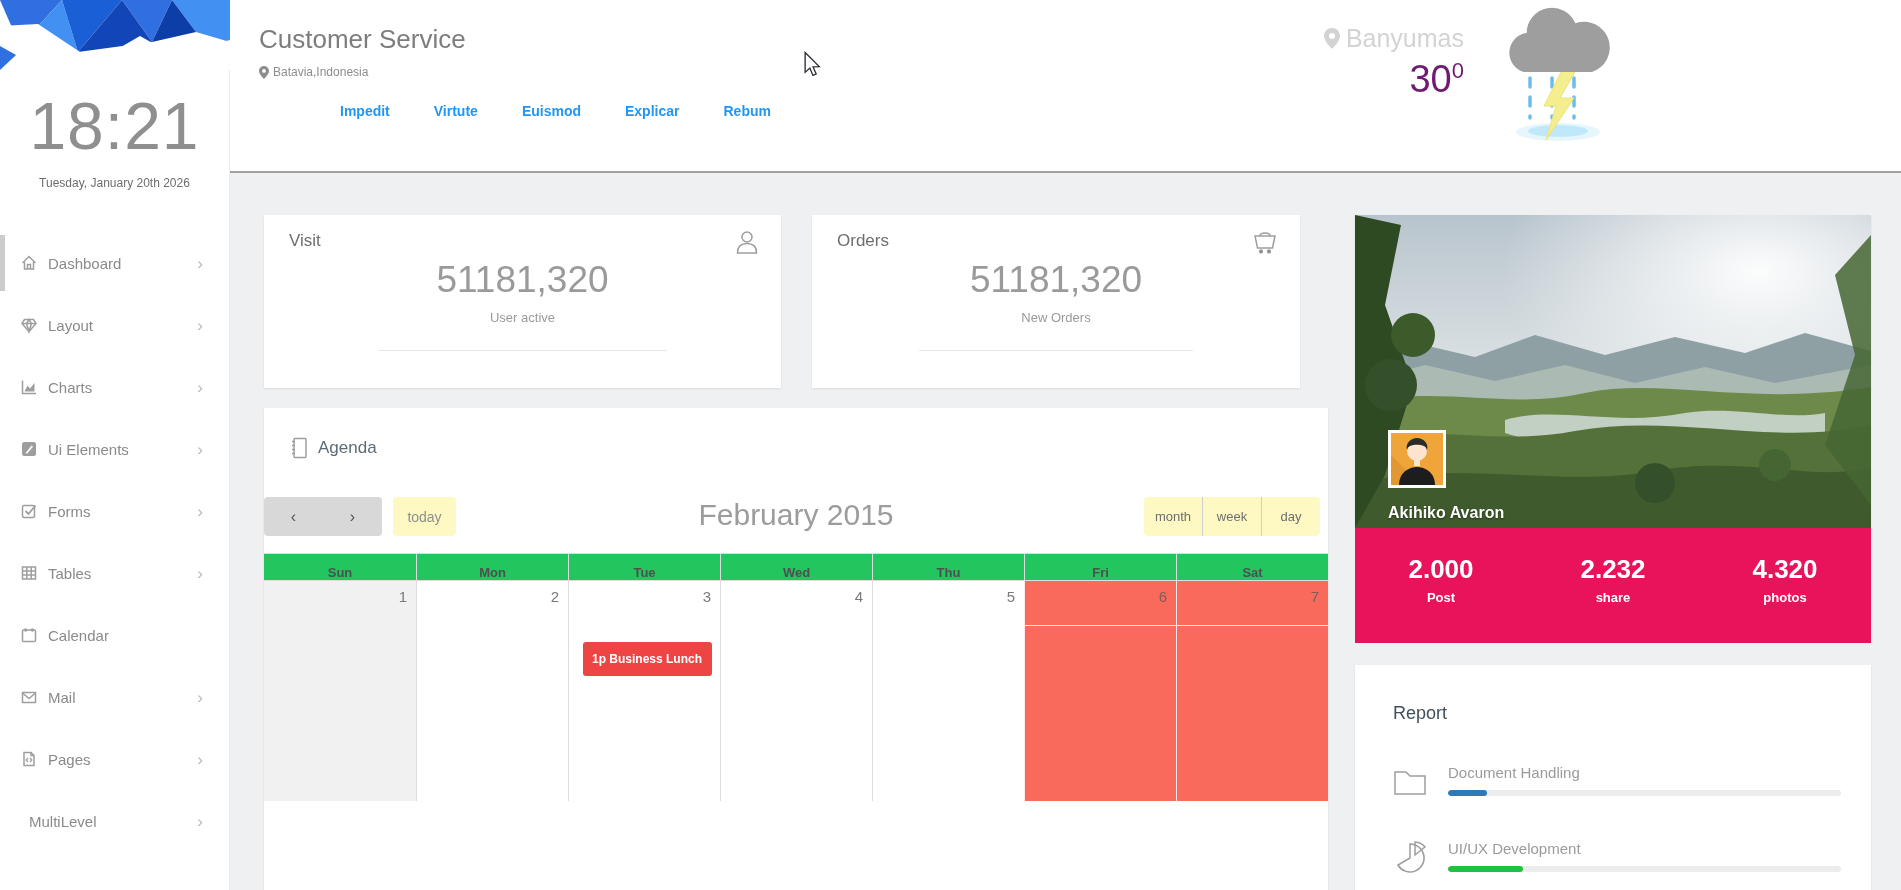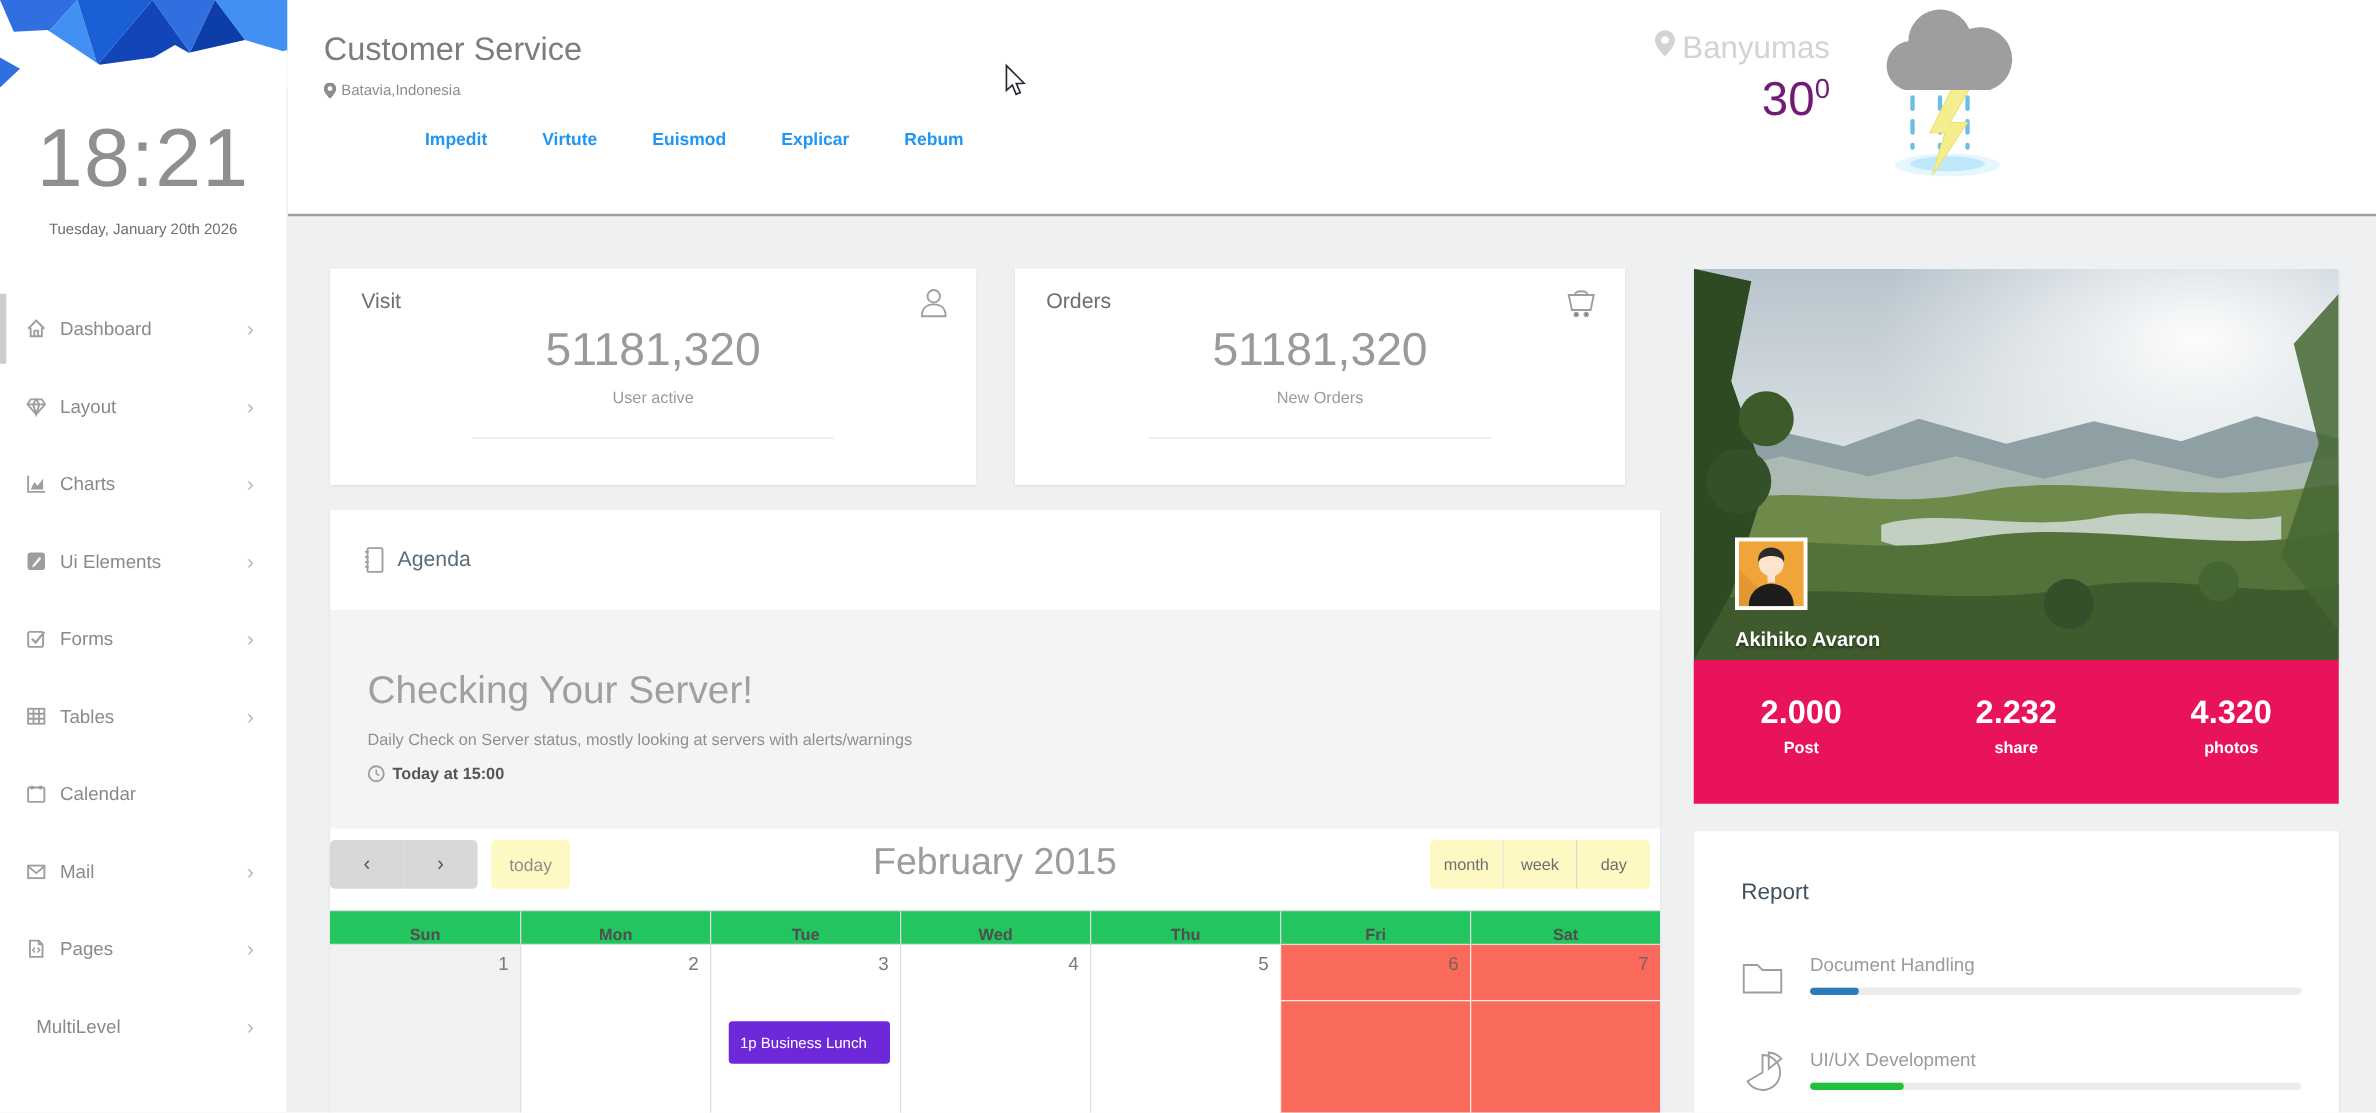--- a/index.html
+++ b/index.html
@@ -24,21 +24,21 @@
   .menu li.no-icon { padding-left:29px; }
   .menu li.credits { padding-left:17px; height:58px; align-items:flex-end; }
   .menu li.credits .mi-label { font-size:15px; color:#8a8a8a; }
   svg.icn { stroke:#9e9e9e; fill:none; stroke-width:1.5; }
   
   .header { position:absolute; left:230px; top:0; right:0; height:173px; background:#fff; border-bottom:2px solid #a0a0a0; z-index:5; }
   .page-title { position:absolute; left:29px; top:24px; font-size:26px; color:#7d7d7d; }
   .page-loc { position:absolute; left:29px; top:65px; font-size:12px; color:#8d8d8d; display:flex; align-items:center; gap:4px; }
   .hnav { position:absolute; left:110px; top:103px; display:flex; gap:44px; }
   .hnav a { font-size:14px; font-weight:bold; color:#2196f3; text-decoration:none; }
-  .weather-city { position:absolute; right:437px; top:24px; font-size:25px; color:#d3d3d3; display:flex; gap:6px; }
+  .weather-city { position:absolute; right:437px; top:24px; font-size:25px; color:#d3d3d3; display:flex; align-items:center; gap:6px; }
   .weather-temp { position:absolute; right:437px; top:58px; font-size:38px; color:#701a75; }
   .weather-temp sup { font-size:22px; vertical-align:super; }
   .weather-art { position:absolute; right:285px; top:6px; }
   
   .content { position:absolute; left:230px; top:173px; right:0; bottom:0; }
   .card { background:#fff; box-shadow:0 1px 2px rgba(0,0,0,.09); }
   
   .stat-card { position:absolute; top:42px; height:173px; width:517px; }
   .stat-visit { left:34px; }
   .stat-orders { left:582px; width:488px; }
@@ -70,21 +70,21 @@
   .cal-dow { display:flex; height:28px; background:#22c55e; border-top:1px solid #ddd; border-bottom:1px solid #ddd; }
   .cal-dow div { width:152px; text-align:center; line-height:38px; font-size:13px; font-weight:bold; color:#4f4f4f; border-left:1px solid #ddd; }
   .cal-dow div:first-child { border-left:none; }
   .cal-grid { display:flex; height:220px; background:#fff; }
   .cal-cell { width:152px; border-left:1px solid #ddd; position:relative; }
   .cal-cell:first-child { border-left:none; }
   .cal-cell .dnum { height:45px; text-align:right; padding:7px 9px 0 0; font-size:15px; color:#7a7a7a; }
   .cal-cell.muted { background:#f1f1f1; }
   .cal-cell.hl { background:#f96a5a; border-left-color:rgba(255,255,255,.85); }
   .cal-cell.hl .dnum { color:#7a6060; border-bottom:1px solid rgba(255,255,255,.85); }
-  .event-chip { margin:16px 8px 0 14px; height:34px; background:#6d28d9; border-radius:3px; color:#fff; font-size:12px; font-weight:normal; display:flex; align-items:center; padding-left:9px; cursor:pointer; }
+  .event-chip { margin:16px 8px 0 14px; height:34px; background:#ef4444; border-radius:3px; color:#fff; font-size:12px; font-weight:bold; display:flex; align-items:center; padding-left:9px; cursor:pointer; }
   
   .photo-card { position:absolute; left:1125px; top:42px; width:516px; height:313px; overflow:hidden; }
   .photo-card svg.land { display:block; }
   .avatar { position:absolute; left:33px; top:215px; width:58px; height:58px; background:#fff; padding:3px; }
   .profile-name { position:absolute; left:33px; top:289px; color:#fff; font-size:16px; font-weight:bold; text-shadow:0 1px 2px rgba(0,0,0,.45); }
   .profile-stats { position:absolute; left:1125px; top:355px; width:516px; height:115px; background:#e8135b; display:flex; }
   .pstat { flex:1; text-align:center; padding-top:26px; color:#fff; }
   .pstat .v { font-size:26px; font-weight:bold; }
   .pstat .l { margin-top:5px; font-size:13px; font-weight:bold; }
   .report-card { position:absolute; left:1125px; top:492px; width:516px; height:400px; padding:38px 30px 0 38px; }
@@ -266,31 +266,20 @@
     <div class="stat-rule"></div>
   </div>
 
   <div class="card agenda-card">
     <div class="agenda-head">
       <svg class="icn" width="18" height="22" viewBox="0 0 18 22" stroke="#5c6b76">
           <rect x="4" y="1.5" width="12" height="19" rx="1"></rect>
           <path d="M2 4.5 H5 M2 8.5 H5 M2 12.5 H5 M2 16.5 H5" stroke-width="1.4"></path>
         </svg>
       <span class="ttl">Agenda</span>
-    </div>
-    <div class="agenda-body">
-      <div class="agenda-headline">Checking Your Server!</div>
-      <div class="agenda-desc">Daily Check on Server status, mostly looking at servers with alerts/warnings</div>
-      <div class="agenda-when">
-        <svg class="icn" width="14" height="14" viewBox="0 0 14 14" stroke="#555">
-            <circle cx="7" cy="7" r="6"></circle>
-            <path d="M7 3.5 V7 L9.5 8.5" stroke-width="1.2"></path>
-          </svg>
-        <span>Today at 15:00</span>
-      </div>
     </div>
     <div class="cal-toolbar">
       <div class="nav-group">
         <button class="btn">‹</button>
         <button class="btn">›</button>
       </div>
       <button class="btn btn-today">today</button>
       <div class="cal-title">February 2015</div>
       <div class="view-group">
         <button class="btn">month</button>

